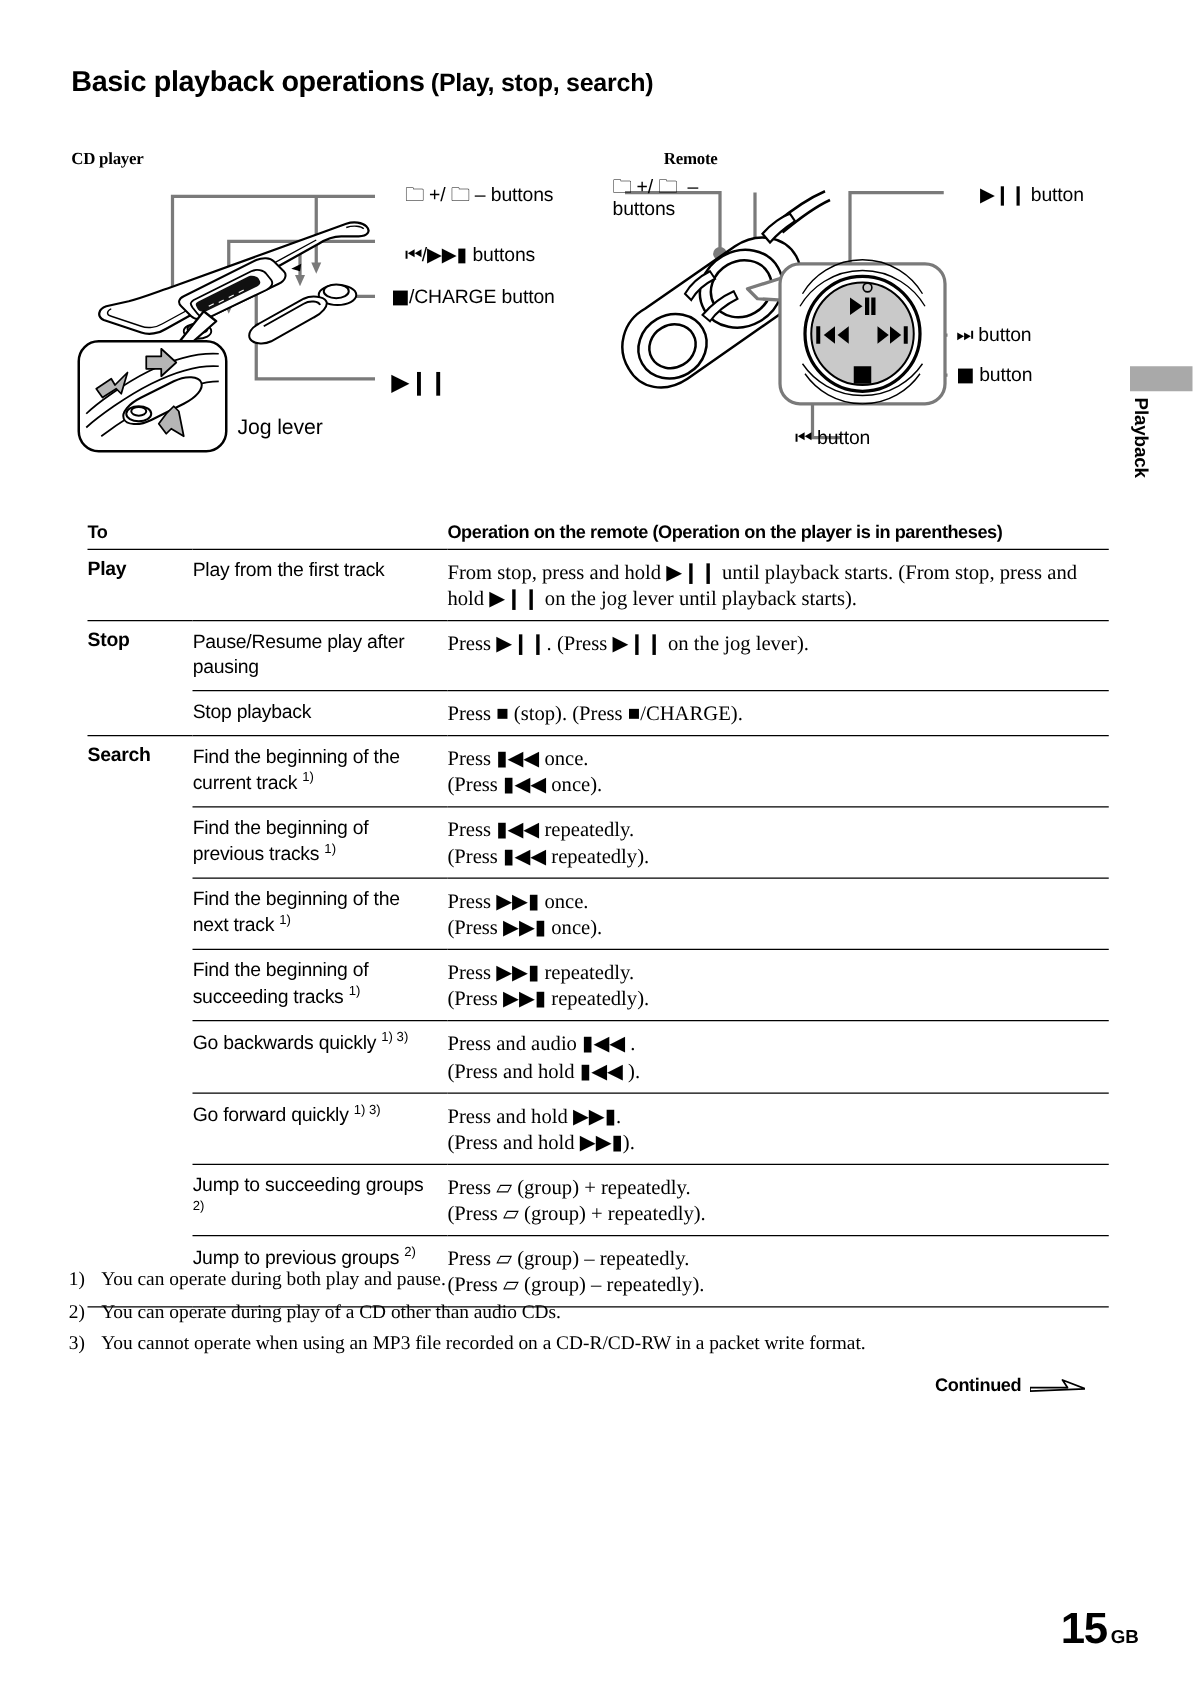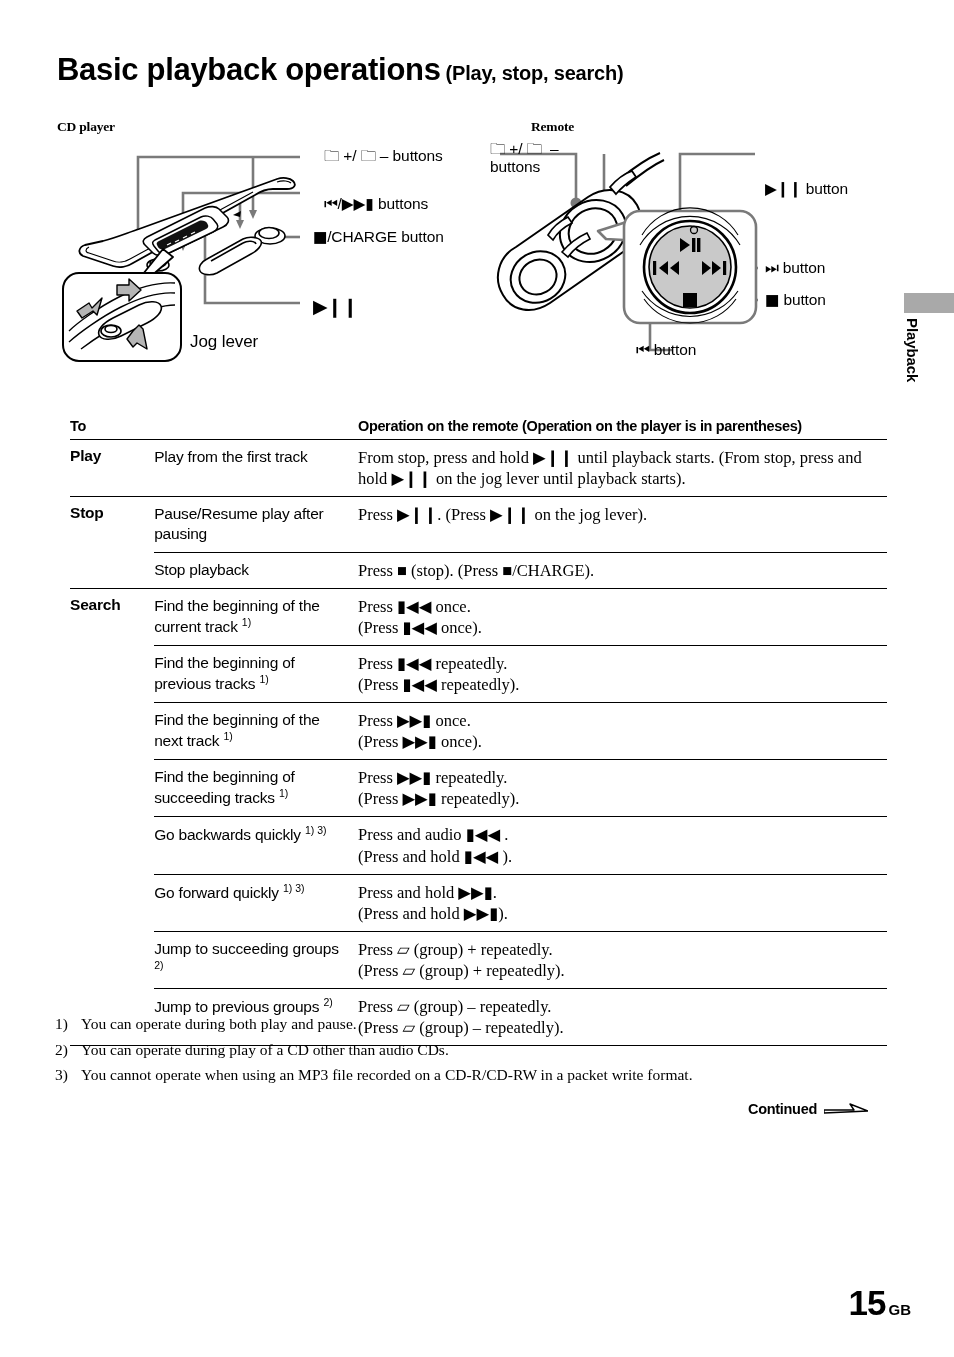--- a/index.html
+++ b/index.html
@@ -7,21 +7,21 @@
     width:954px;height:1357px;position:relative;overflow:hidden;
     font-family:"Liberation Sans", sans-serif;color:#000;
     -webkit-font-smoothing:antialiased;
   }
   .page{position:absolute;inset:0;}
 
   
   .title-wrap{position:absolute;left:57px;top:52px;width:830px;}
   .title-main{
     font-family:"Liberation Sans", sans-serif;
-    font-weight:bold;font-size:31px;letter-spacing:-0.3px;
+    font-weight:bold;font-size:23px;letter-spacing:-0.3px;
     display:inline;vertical-align:baseline;
   }
   .title-sub{
     font-family:"Liberation Sans", sans-serif;
     font-weight:bold;font-size:20px;display:inline;letter-spacing:-0.2px;
     padding-left:5px;
   }
 
   
   .cap{position:absolute;font-weight:bold;font-size:13.5px;letter-spacing:-0.2px;font-family:Liberation Serif, serif;}
@@ -328,21 +328,21 @@
     </svg>
 
     <div class="lbl" style="left:490px;top:5px;line-height:1.18;">
       <span class="g">🗀</span>
       <span>+/</span>
       <span class="g">🗀</span>
       <span>&nbsp;–</span><br>
       <span>buttons</span>
     </div>
 
-    <div class="lbl" style="left:765px;top:12px;margin-top:33px;">
+    <div class="lbl" style="left:784px;top:12px;">
       <span class="g">▶❙❙</span>
       <span>button</span>
     </div>
 
     <div class="lbl" style="left:765px;top:124px;">
       <span class="g">⏭</span>
       <span>button</span>
     </div>
 
     <div class="lbl" style="left:765px;top:156px;">

